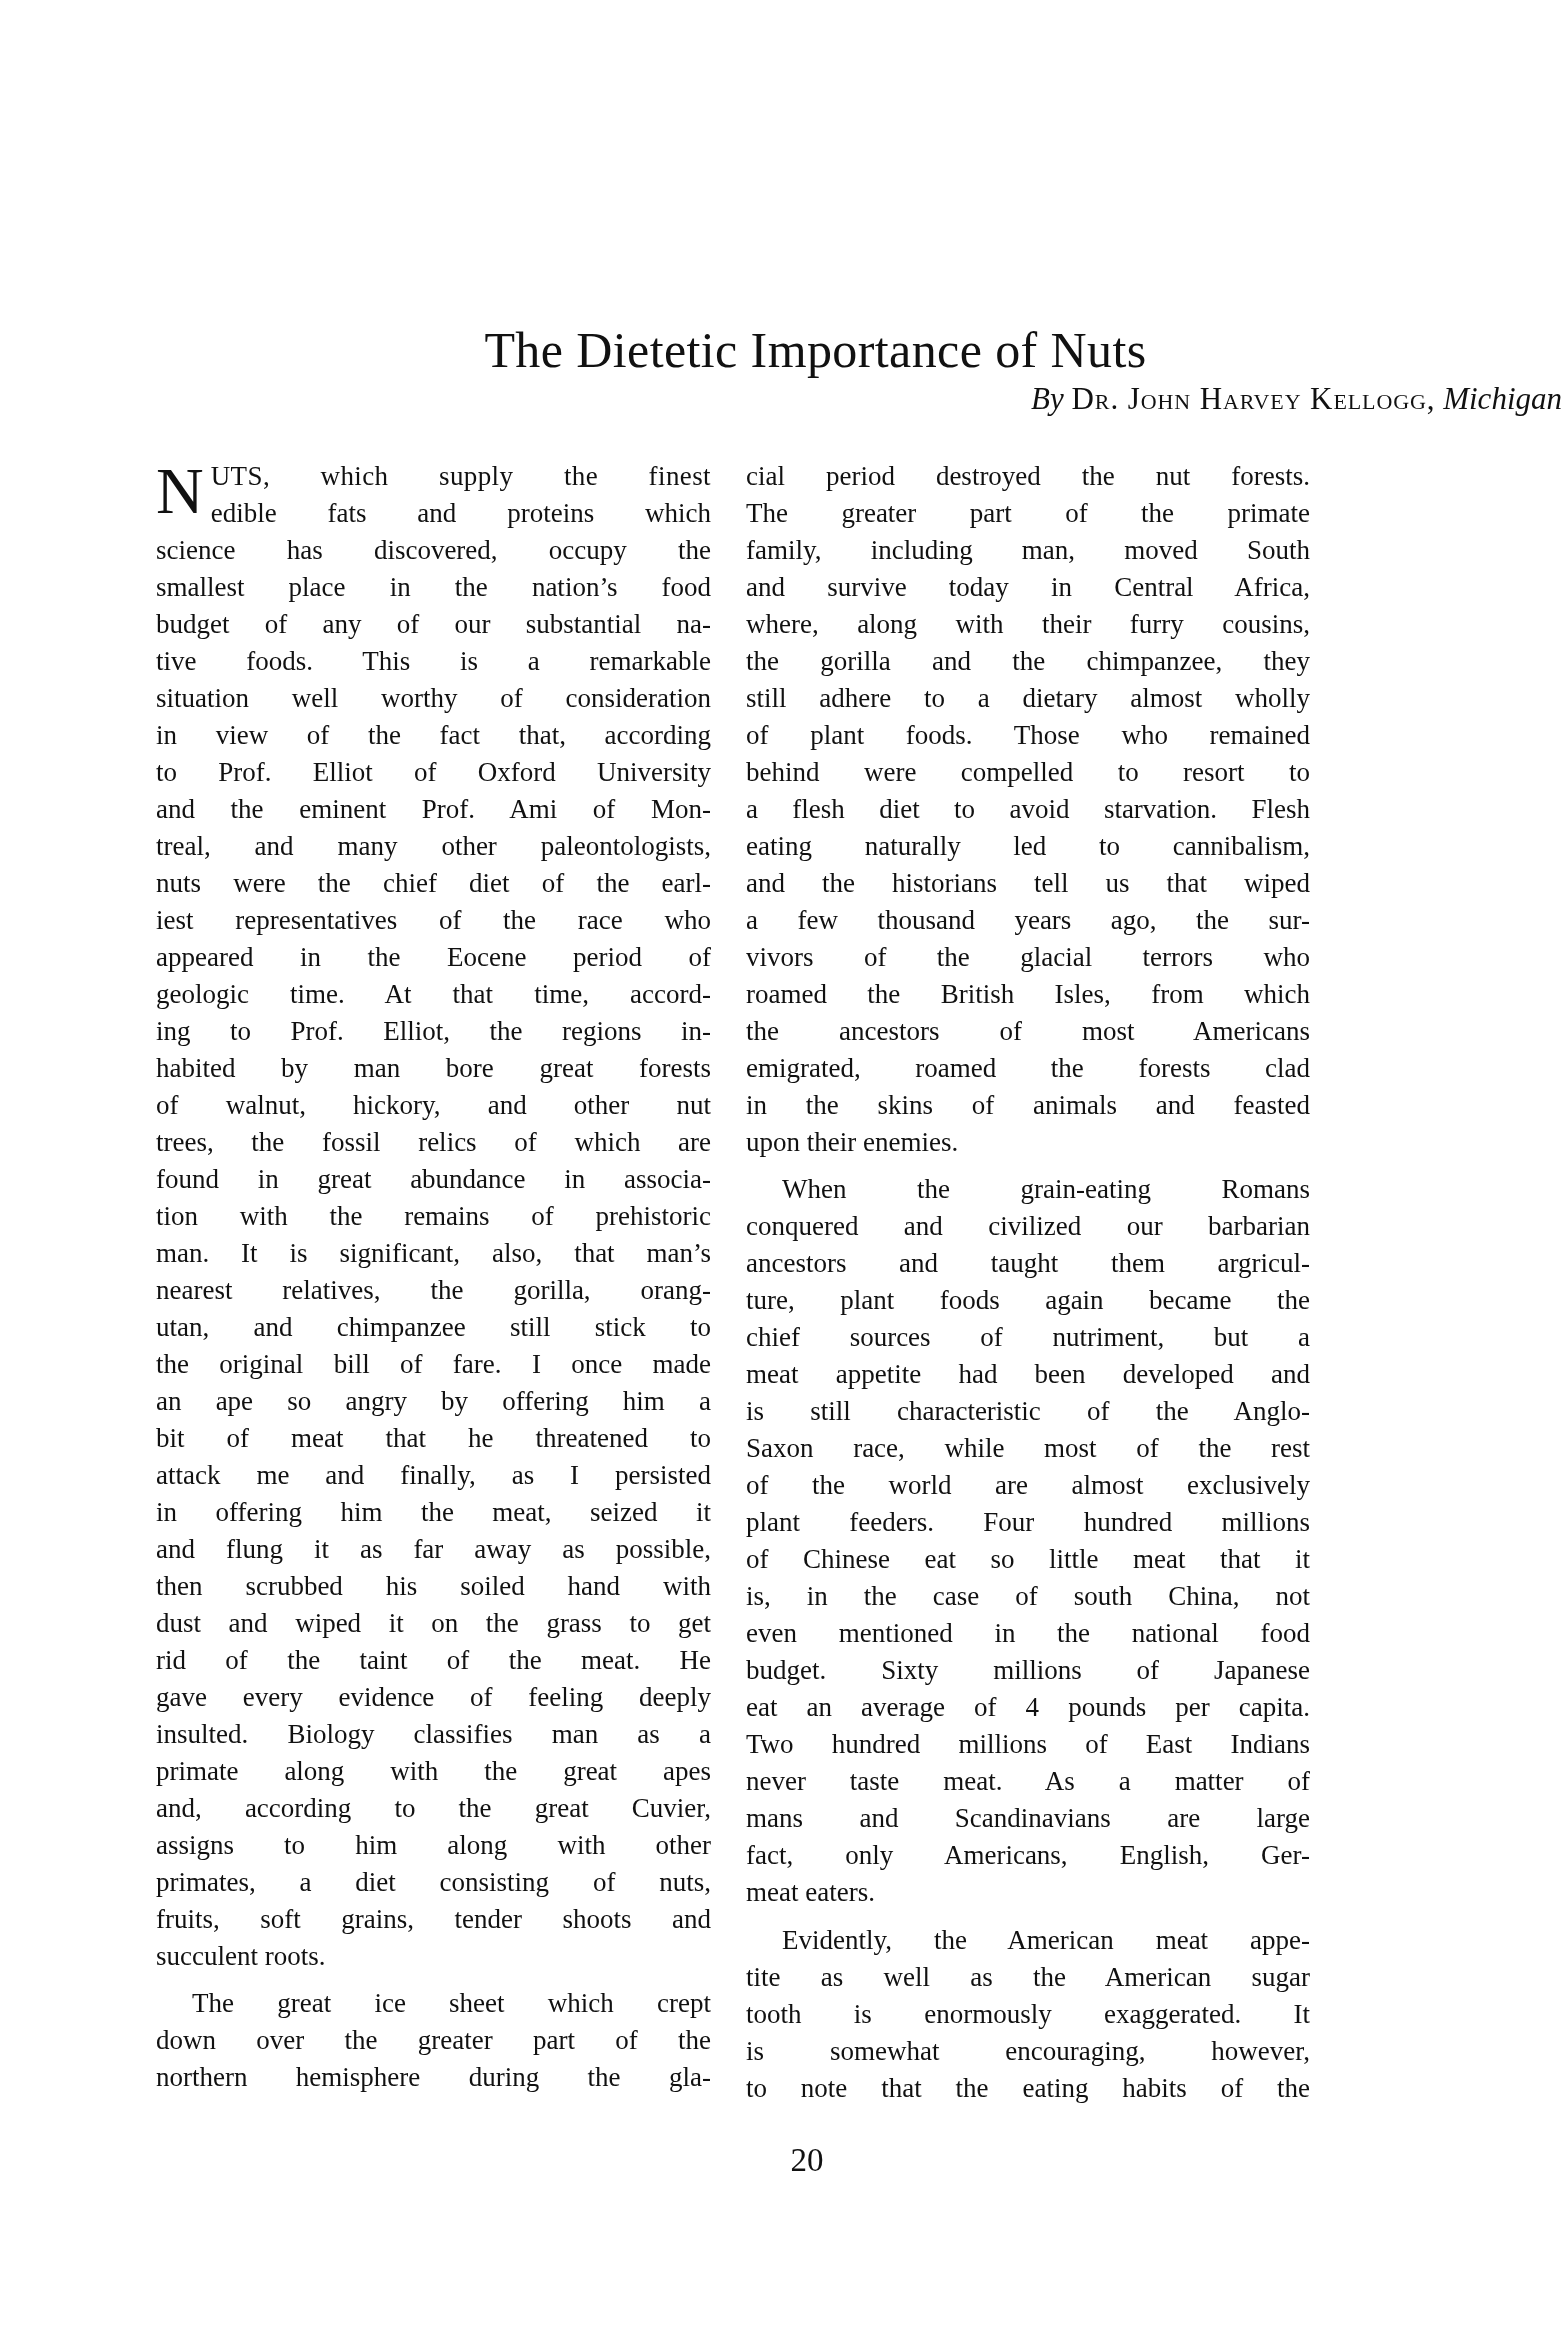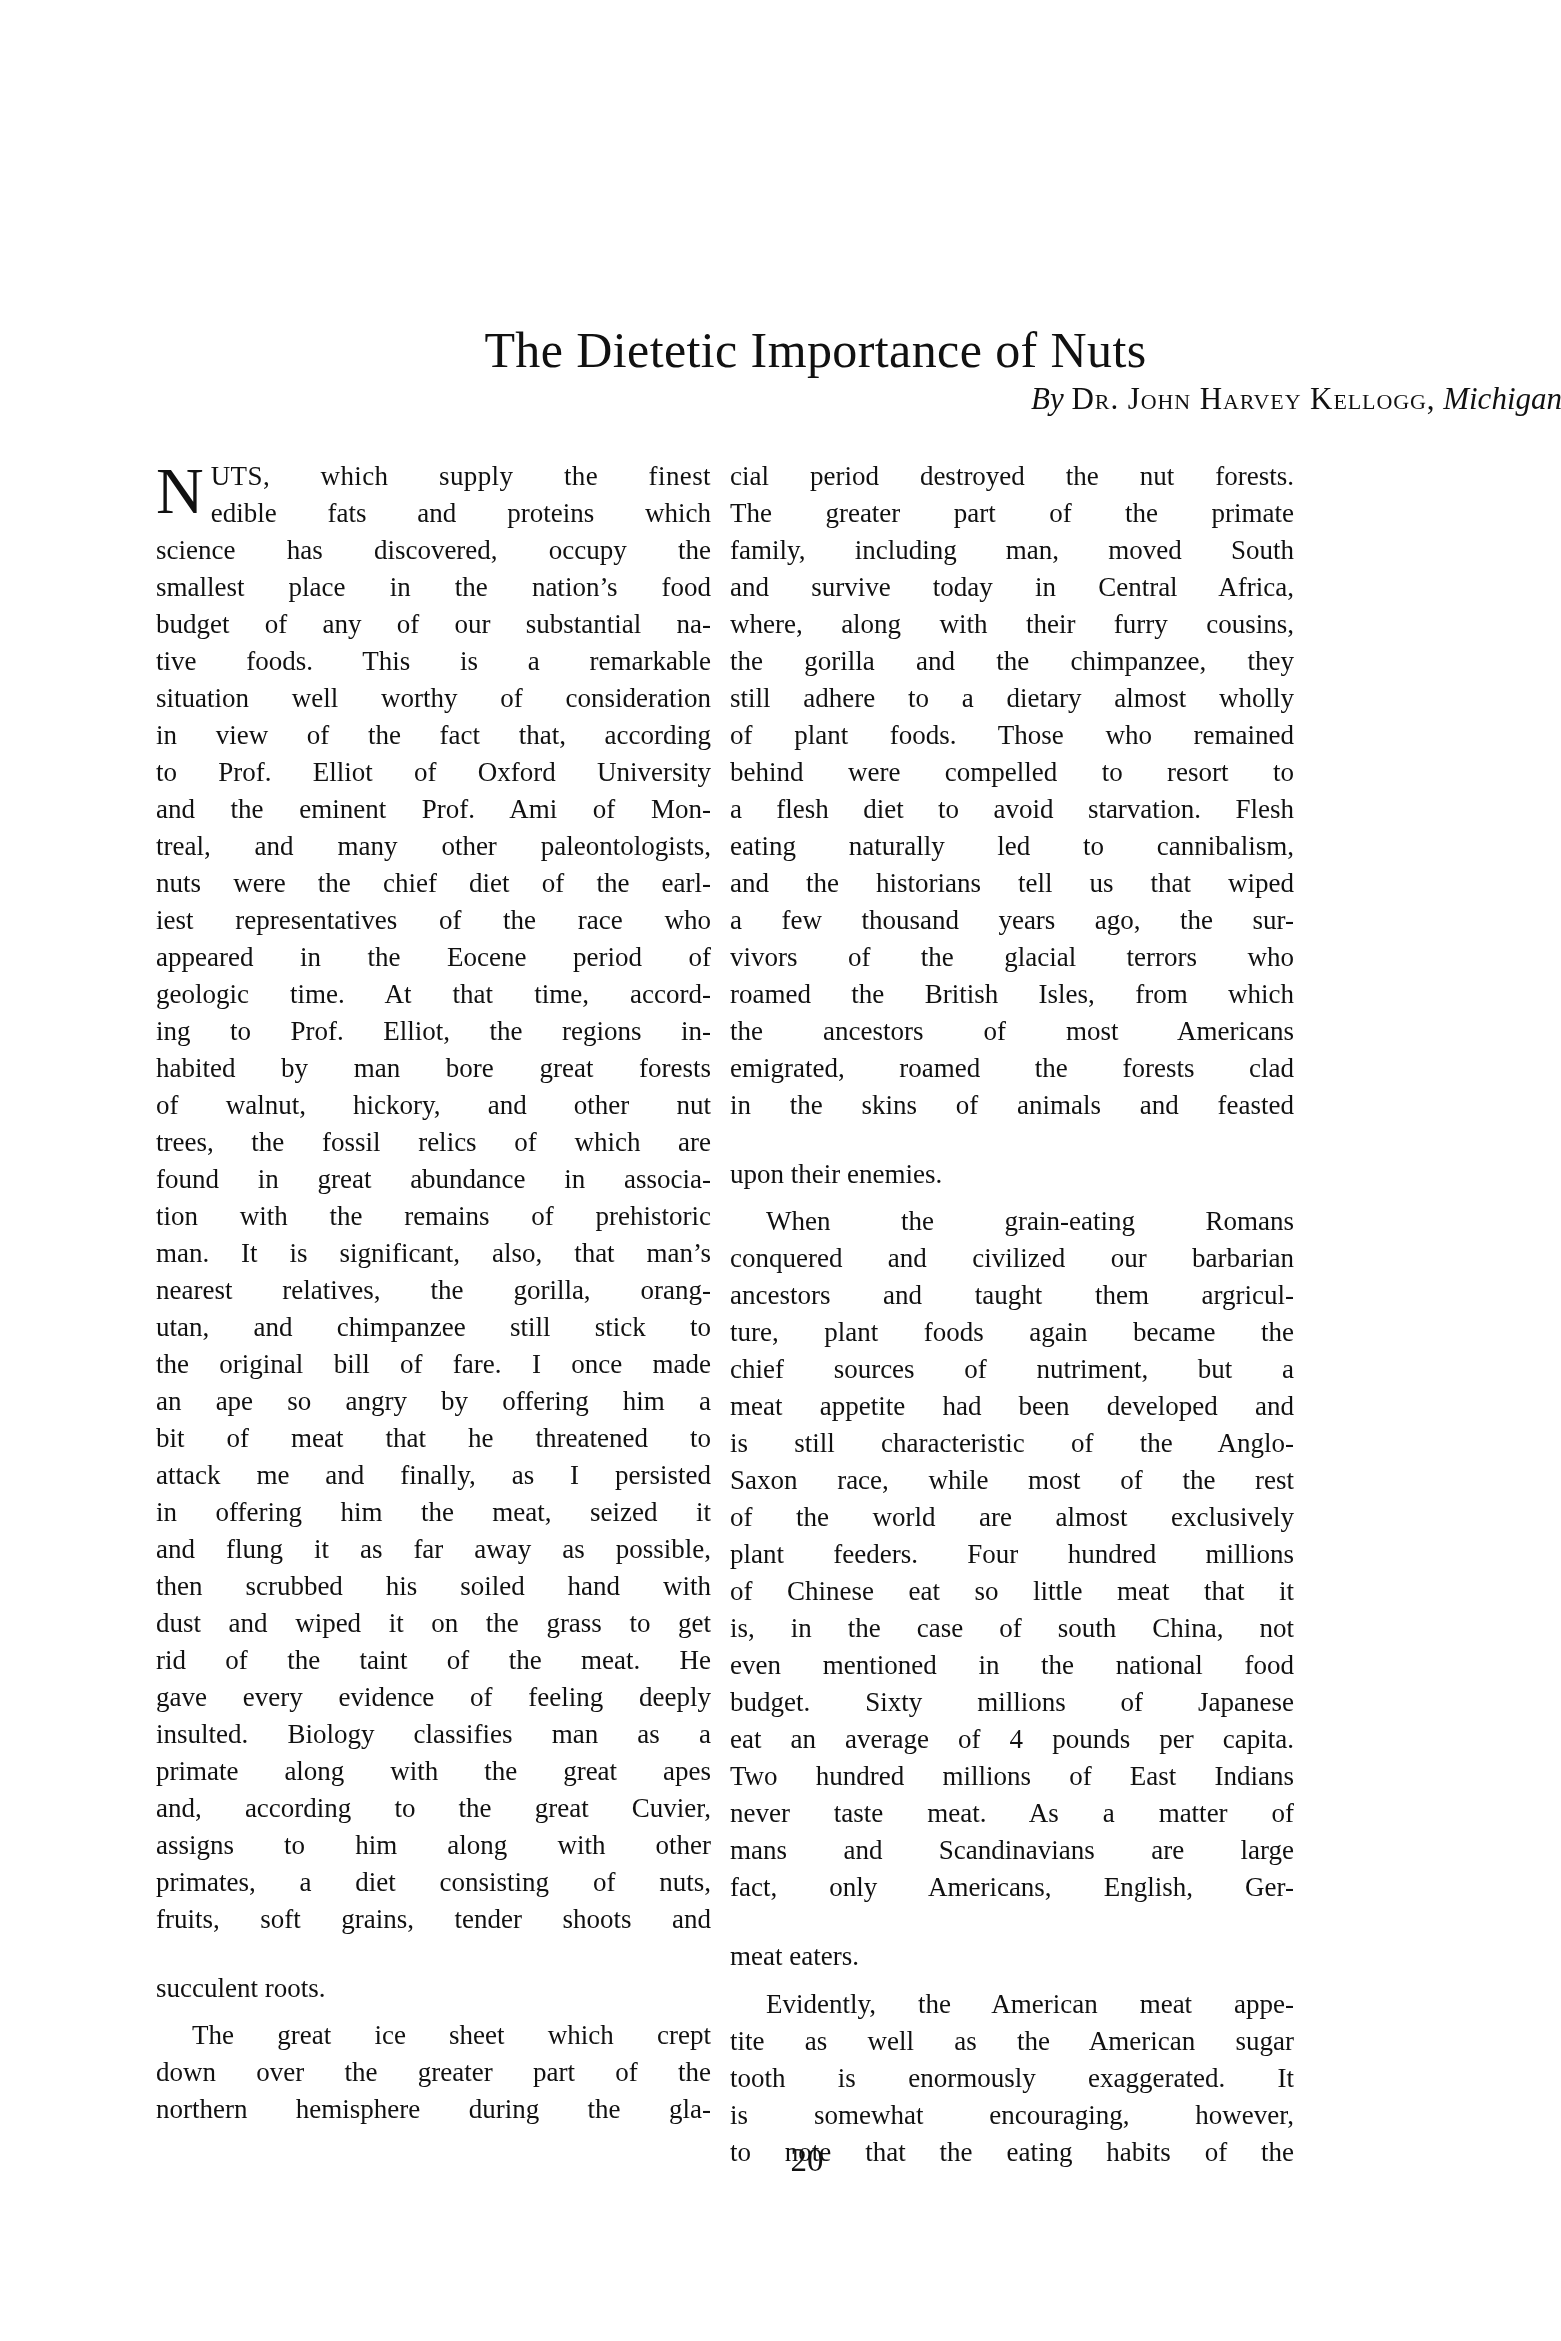--- a/index.html
+++ b/index.html
@@ -20,23 +20,23 @@
       padding-left: 69px; box-sizing: border-box;
     }
     .byline .it { font-style: italic; }
     .byline .sc { font-variant: small-caps; letter-spacing: 0.9px; }
     .col {
       position: absolute; top: 458px;
       font-size: 27px; line-height: 37px;
       text-align: justify;
     }
     .col.left { left: 156px; width: 555px; }
-    .col.right { left: 730px; width: 564px; }
+    .col.right { left: 746px; width: 564px; }
     .col .line { display: block; text-align: justify; text-align-last: justify; height: 37px; white-space: nowrap; }
-    .col .line.last { text-align-last: left; margin-top: 32px; }
+    .col .line.last { text-align-last: left; }
     .col .line.indent { padding-left: 36px; }
     .col .gap { display: block; height: 10.4px; }
     .dropcap {
       float: left; font-size: 66px; line-height: 55px; height: 55px;
       margin: 5.2px 7px 0 0; font-family: "Liberation Serif", serif;
     }
     .firstline-caps { letter-spacing: 0.4px; }
     .pagenum {
       position: absolute; top: 2142px; left: 0; width: 1562px;
       text-align: center; font-size: 33px; padding-left: 52px; box-sizing: border-box;

